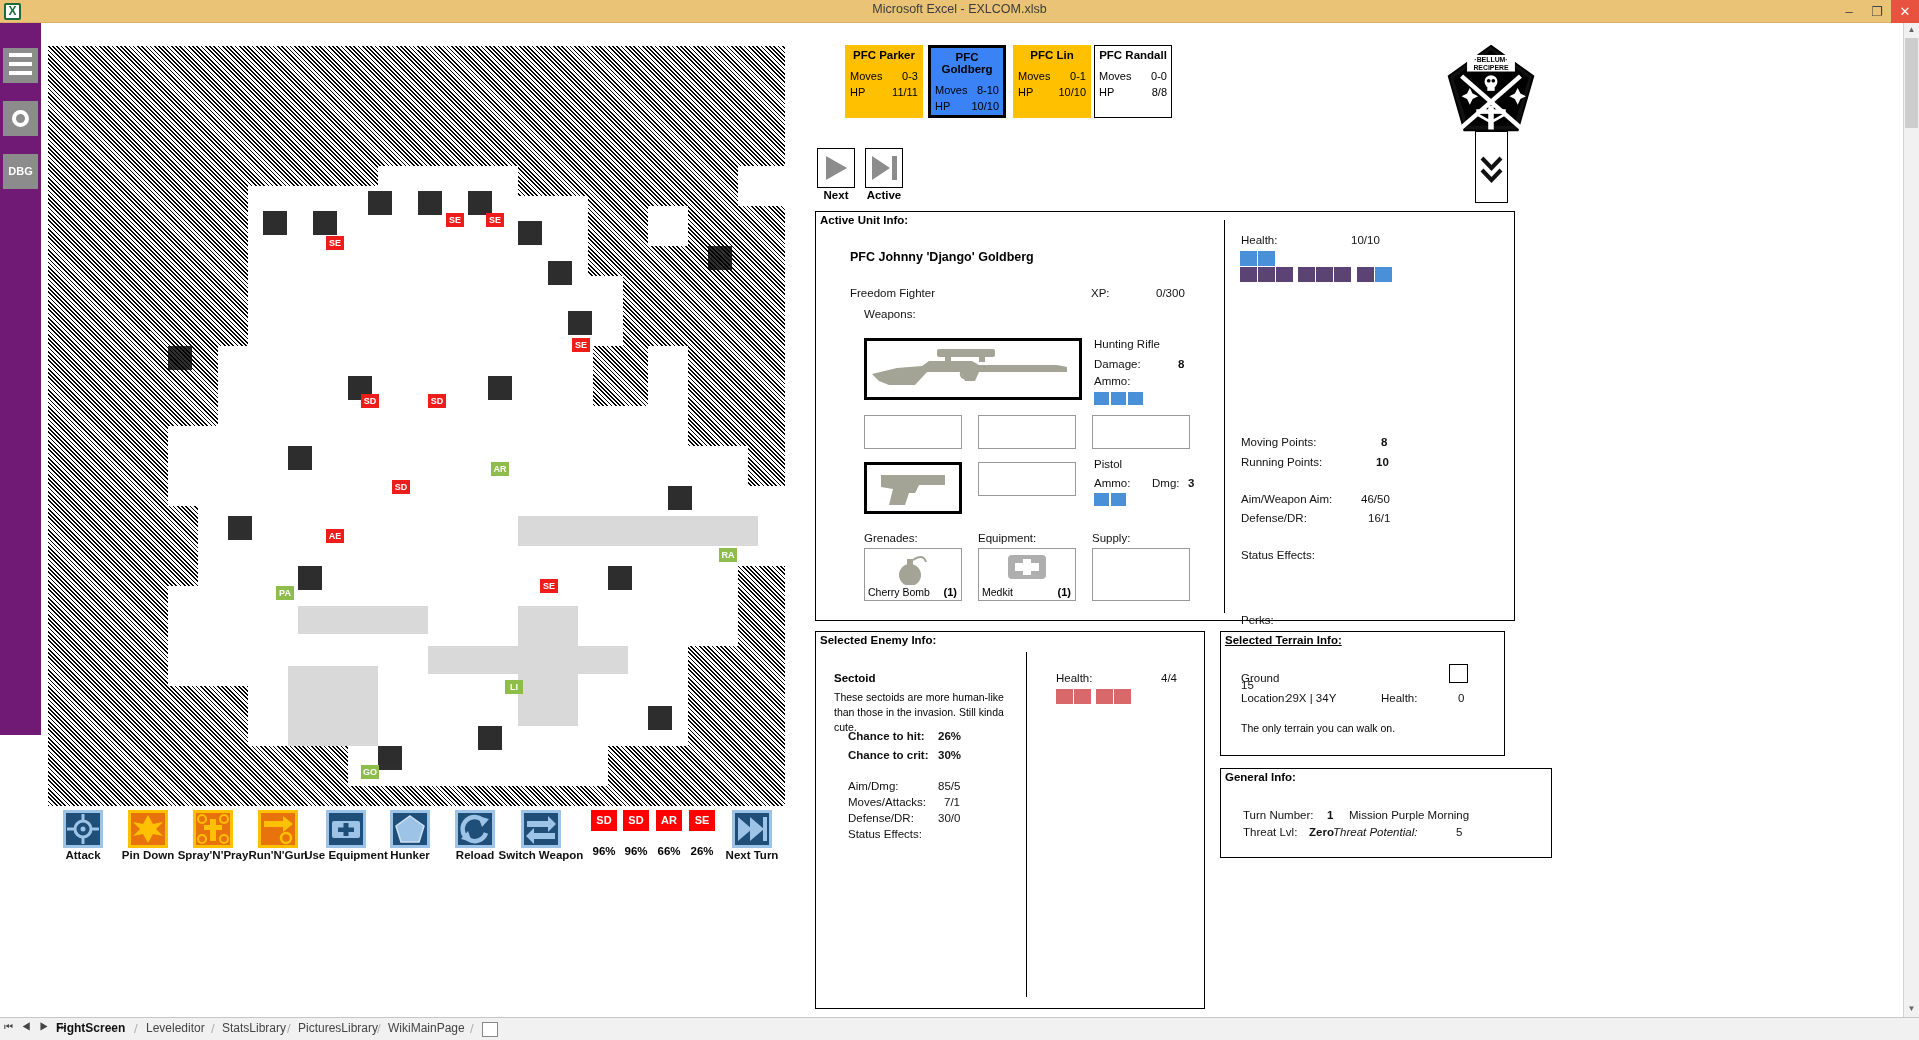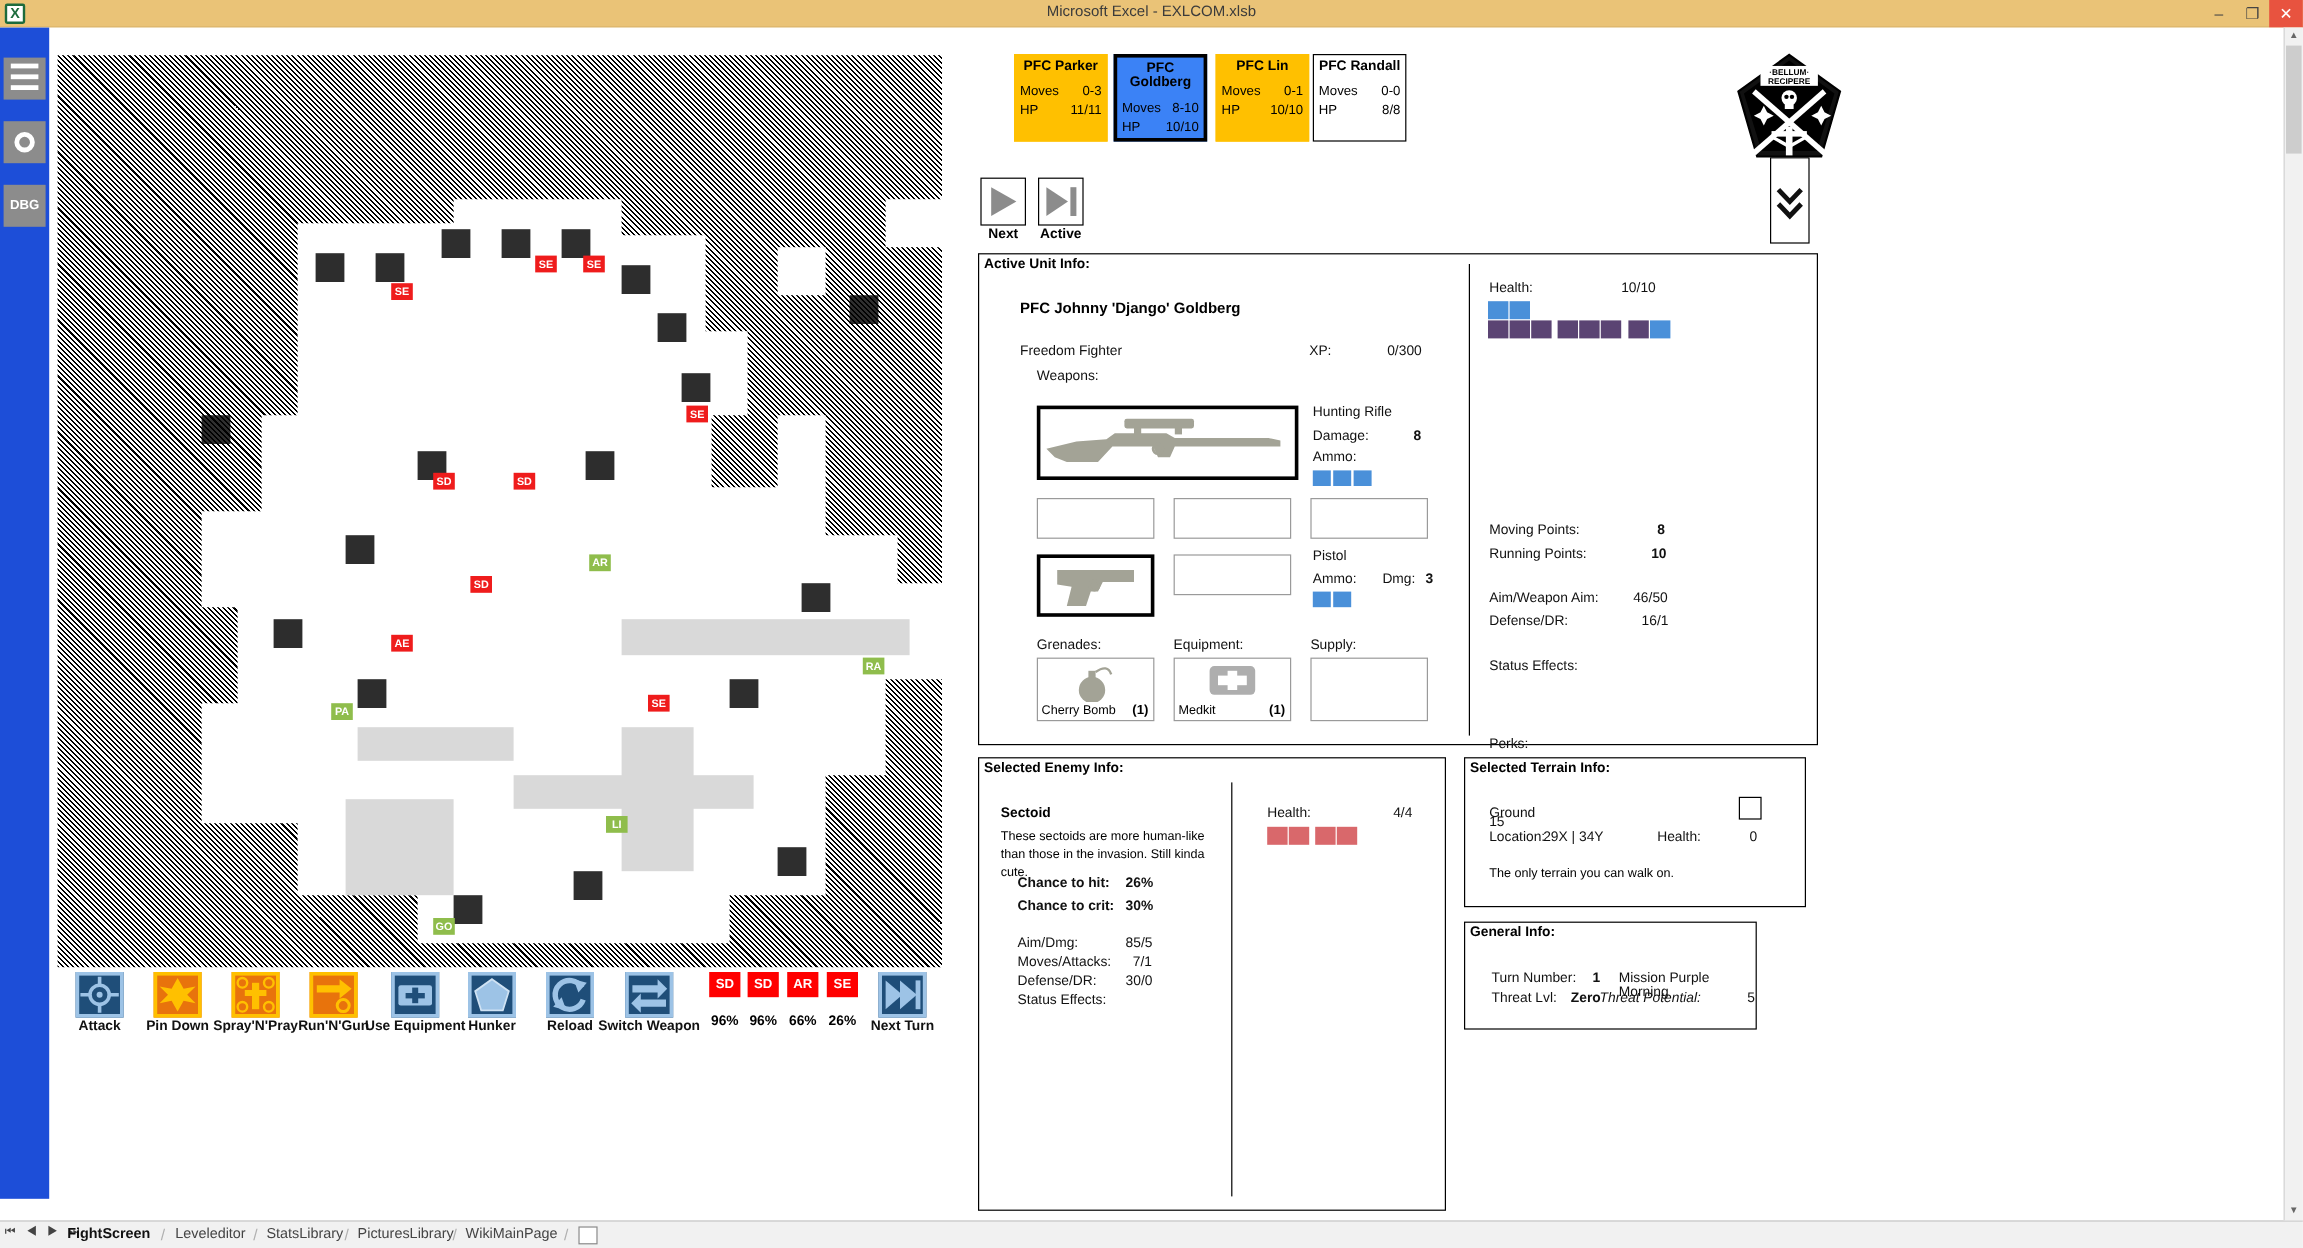--- a/index.html
+++ b/index.html
@@ -15,21 +15,21 @@
   #title-text { position:absolute; left:0; top:2px; width:1919px; text-align:center;
     font-size:12.5px; color:#3b3b3b; }
   .wbtn { position:absolute; top:0; height:23px; width:28px; color:#444;
     font-size:13px; line-height:23px; text-align:center; }
   #win-min { right:56px; } #win-max { right:28px; } #win-close { right:0; background:#e8533f; color:#fff; }
 
   
   #app { position:absolute; left:0; top:23px; width:1919px; height:994px; background:#fff; }
 
   
-  #rail { position:absolute; left:0; top:0; width:41px; height:976px; background:#1d4ed8; }
+  #rail { position:absolute; left:0; top:0; width:41px; height:712px; background:#701a75; }
   .rail-btn { position:absolute; left:3px; width:35px; height:35px; background:#8c8c8c; }
   #rail-menu { top:25px; } #rail-gear { top:78px; } #rail-dbg { top:131px; }
   .rail-burger i { display:block; height:4px; background:#fff; margin:5px 6px; }
   .rail-gear-g { position:absolute; left:9px; top:9px; width:17px; height:17px;
     border:4px solid #fff; border-radius:50%; }
   .rail-lbl { color:#fff; font-size:11px; font-weight:bold; text-align:center; line-height:35px; }
 
   
   #map { position:absolute; left:48px; top:23px; width:737px; height:760px;
     background:
@@ -85,22 +85,22 @@
   .wslot.sel { border:3px solid #000; }
 
   .ammo { display:flex; gap:2px; }
   .ammo i { display:block; width:15px; height:13px; background:#4a90d9; }
 
   .hpbox { width:17px; height:15px; display:inline-block; margin-right:1px; }
   .hp-blue { background:#4a90d9; } .hp-purple { background:#5b4473; } .hp-red { background:#d9686b; }
 
   #sei { left:15px; top:608px; width:390px; height:378px; }
   #sei .vdiv { position:absolute; left:210px; top:20px; width:1px; height:345px; background:#000; }
-  #sti { left:420px; top:608px; width:285px; height:125px; }
-  #gi  { left:420px; top:745px; width:244px; height:90px; }
+  #sti { left:420px; top:608px; width:285px; height:125px;text-decoration:underline; }
+  #gi  { left:420px; top:745px; width:332px; height:90px; }
 
   
   #tabbar { position:absolute; left:0; top:1017px; width:1919px; height:23px;
     background:#f1f1f1; border-top:1px solid #c6c6c6; }
   #navarrows { position:absolute; left:4px; top:3px; font-size:10px; color:#444; letter-spacing:3px; }
   .stab { position:absolute; top:3px; font-size:12px; color:#444; }
   .stab.active { font-weight:bold; color:#111; }
   .tsep { position:absolute; top:3px; color:#b0b0b0; font-size:13px; }
 </style>
 </head>

